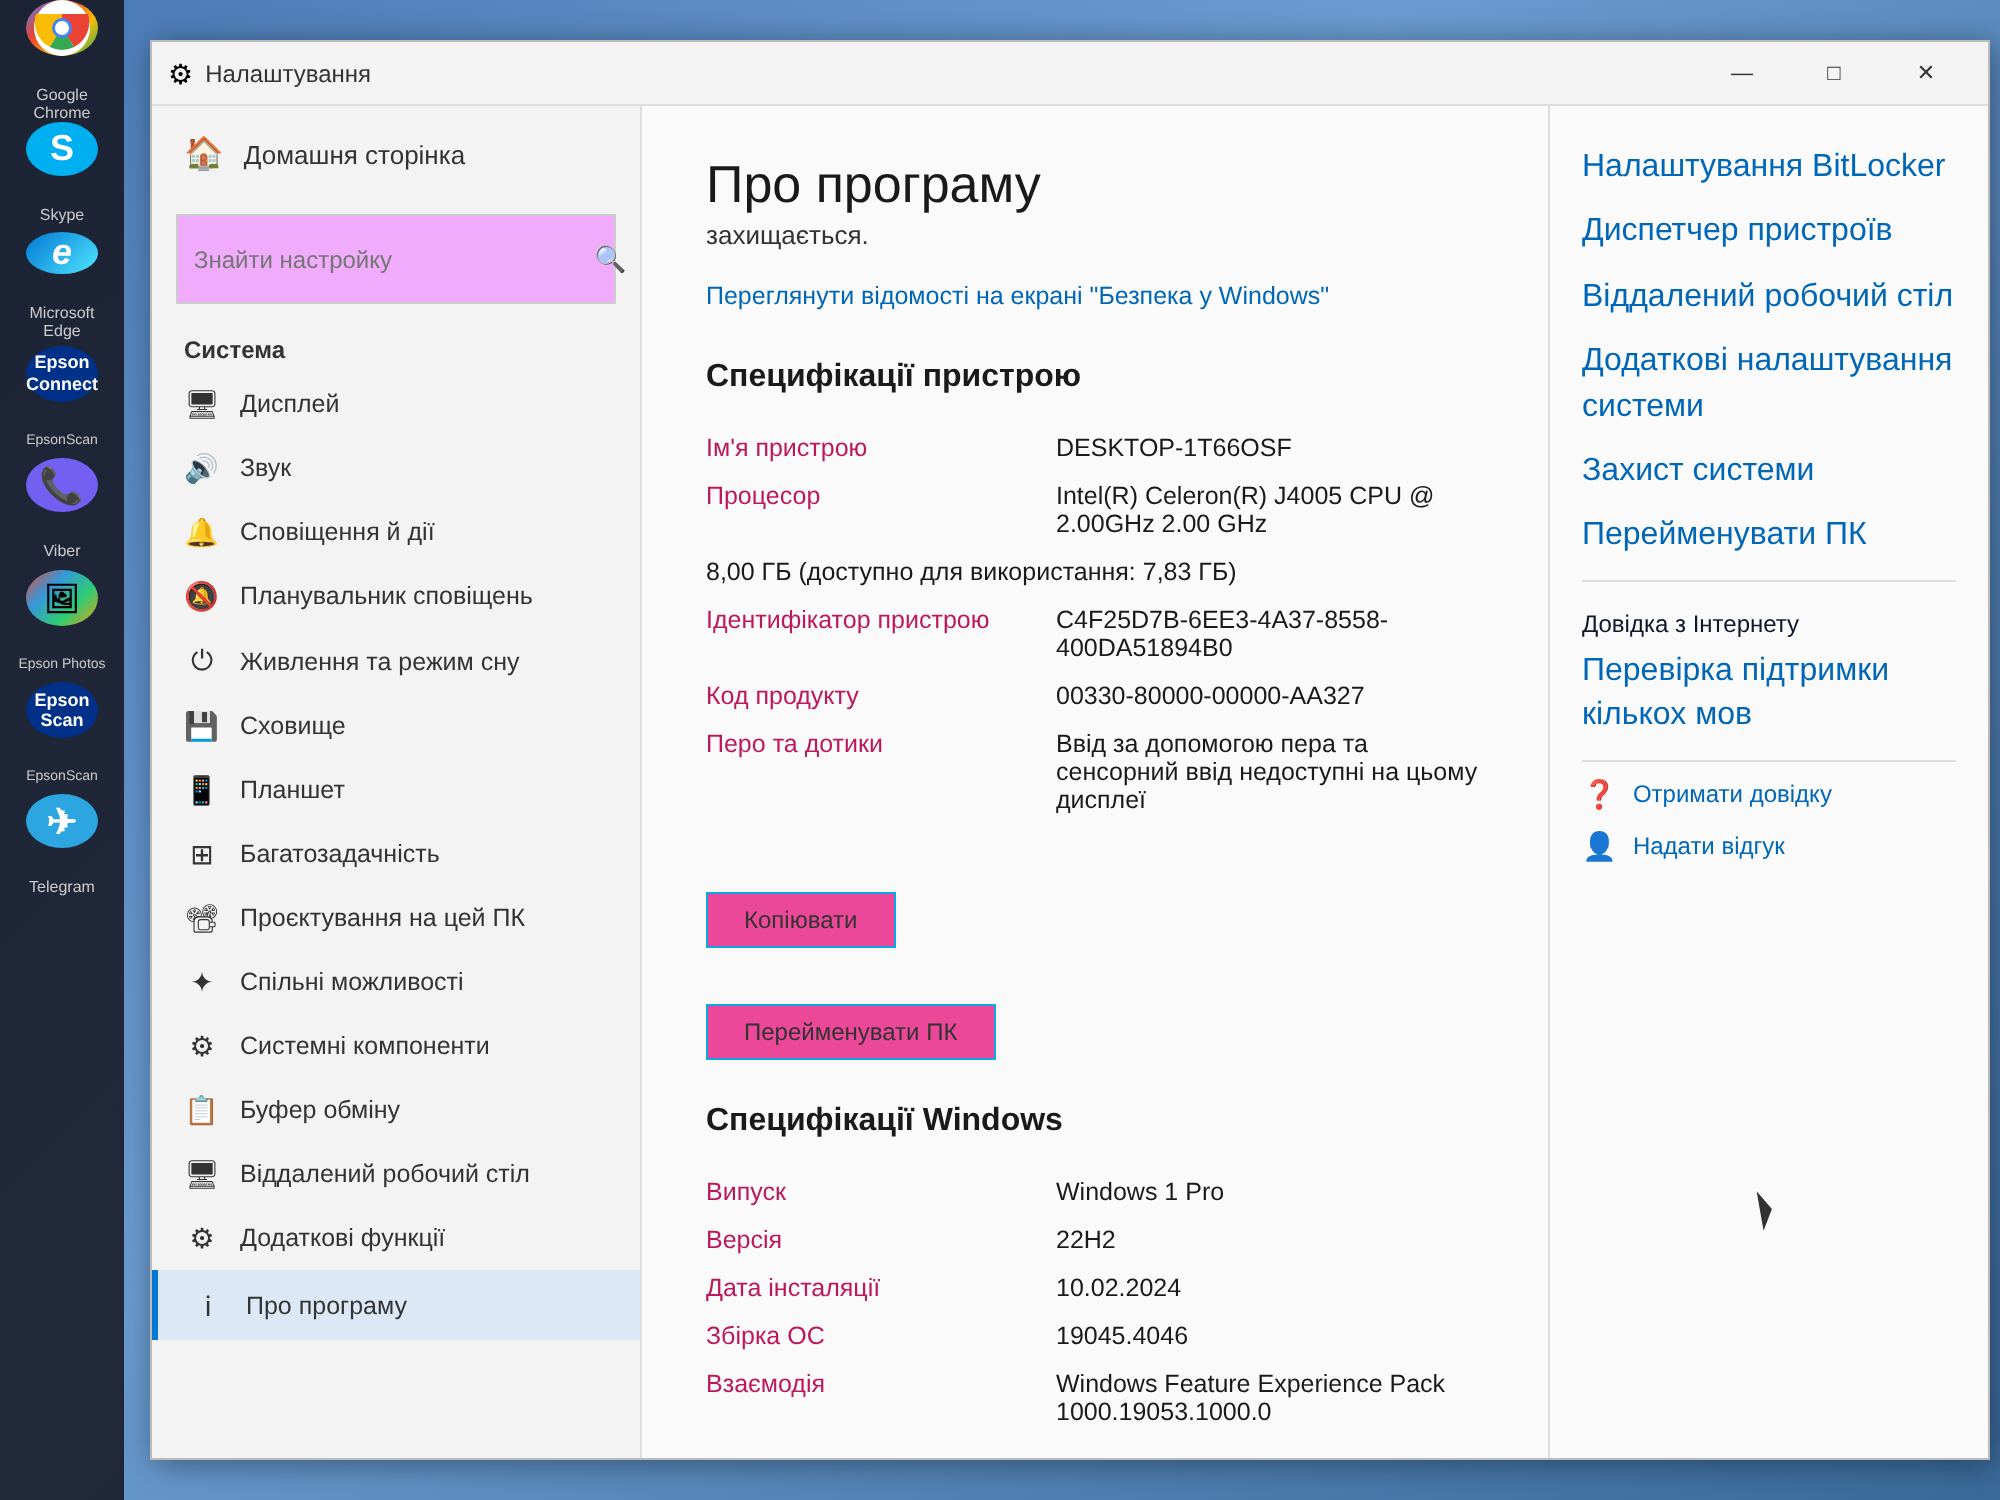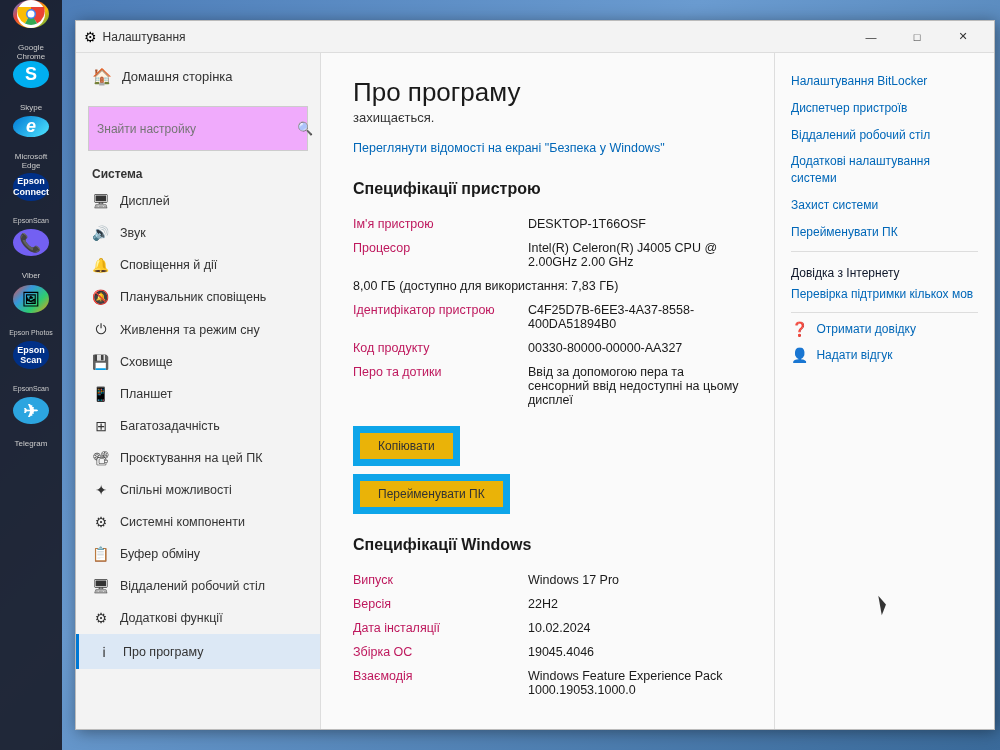--- a/index.html
+++ b/index.html
@@ -233,43 +233,43 @@
       color: #1a1a1a;
       margin: 22px 0 14px;
     }
 
     .spec-table { width: 100%; border-collapse: collapse; }
     .spec-row { display: flex; padding: 5px 0; border-bottom: none; }
     .spec-label { width: 175px; color: #be185d; font-size: 12.5px; flex-shrink: 0; }
     .spec-value { color: #1a1a1a; font-size: 12.5px; flex: 1; }
 
     .copy-btn, .rename-btn {
-      margin-top: 0;
+      margin-top: 20px;
       padding: 6px 18px;
-      background: #eab308;
-      border: 7px solid #0ea5e9;
+      background: #ec4899;
+      border: 1px solid #0ea5e9;
       cursor: pointer;
       font-size: 12px;
       color: #333;
       display: inline-block;
     }
 
     
     .right-panel {
       width: 220px;
       background: #fafafa;
       border-left: 1px solid #ddd;
       padding: 20px 16px;
       flex-shrink: 0;
       overflow-y: auto;
     }
 
     .right-panel-link {
       color: #0067b8;
-      font-size: 12px;
+      font-size: 16px;
       cursor: pointer;
       display: block;
       margin-bottom: 10px;
       line-height: 1.4;
     }
 
     .right-section-title {
       font-size: 12px;
       color: #0f172a;
       margin: 14px 0 6px;
@@ -484,21 +484,21 @@
         </div>
         <div style="margin-top:8px;">
           <button class="rename-btn">Перейменувати ПК</button>
         </div>
 
         <div class="section-title">Специфікації Windows</div>
 
         <div class="spec-table">
           <div class="spec-row">
             <span class="spec-label">Випуск</span>
-            <span class="spec-value">Windows 17 Pro</span>
+            <span class="spec-value">Windows 1 Pro</span>
           </div>
           <div class="spec-row">
             <span class="spec-label">Версія</span>
             <span class="spec-value">22H2</span>
           </div>
           <div class="spec-row">
             <span class="spec-label">Дата інсталяції</span>
             <span class="spec-value">10.02.2024</span>
           </div>
           <div class="spec-row">

